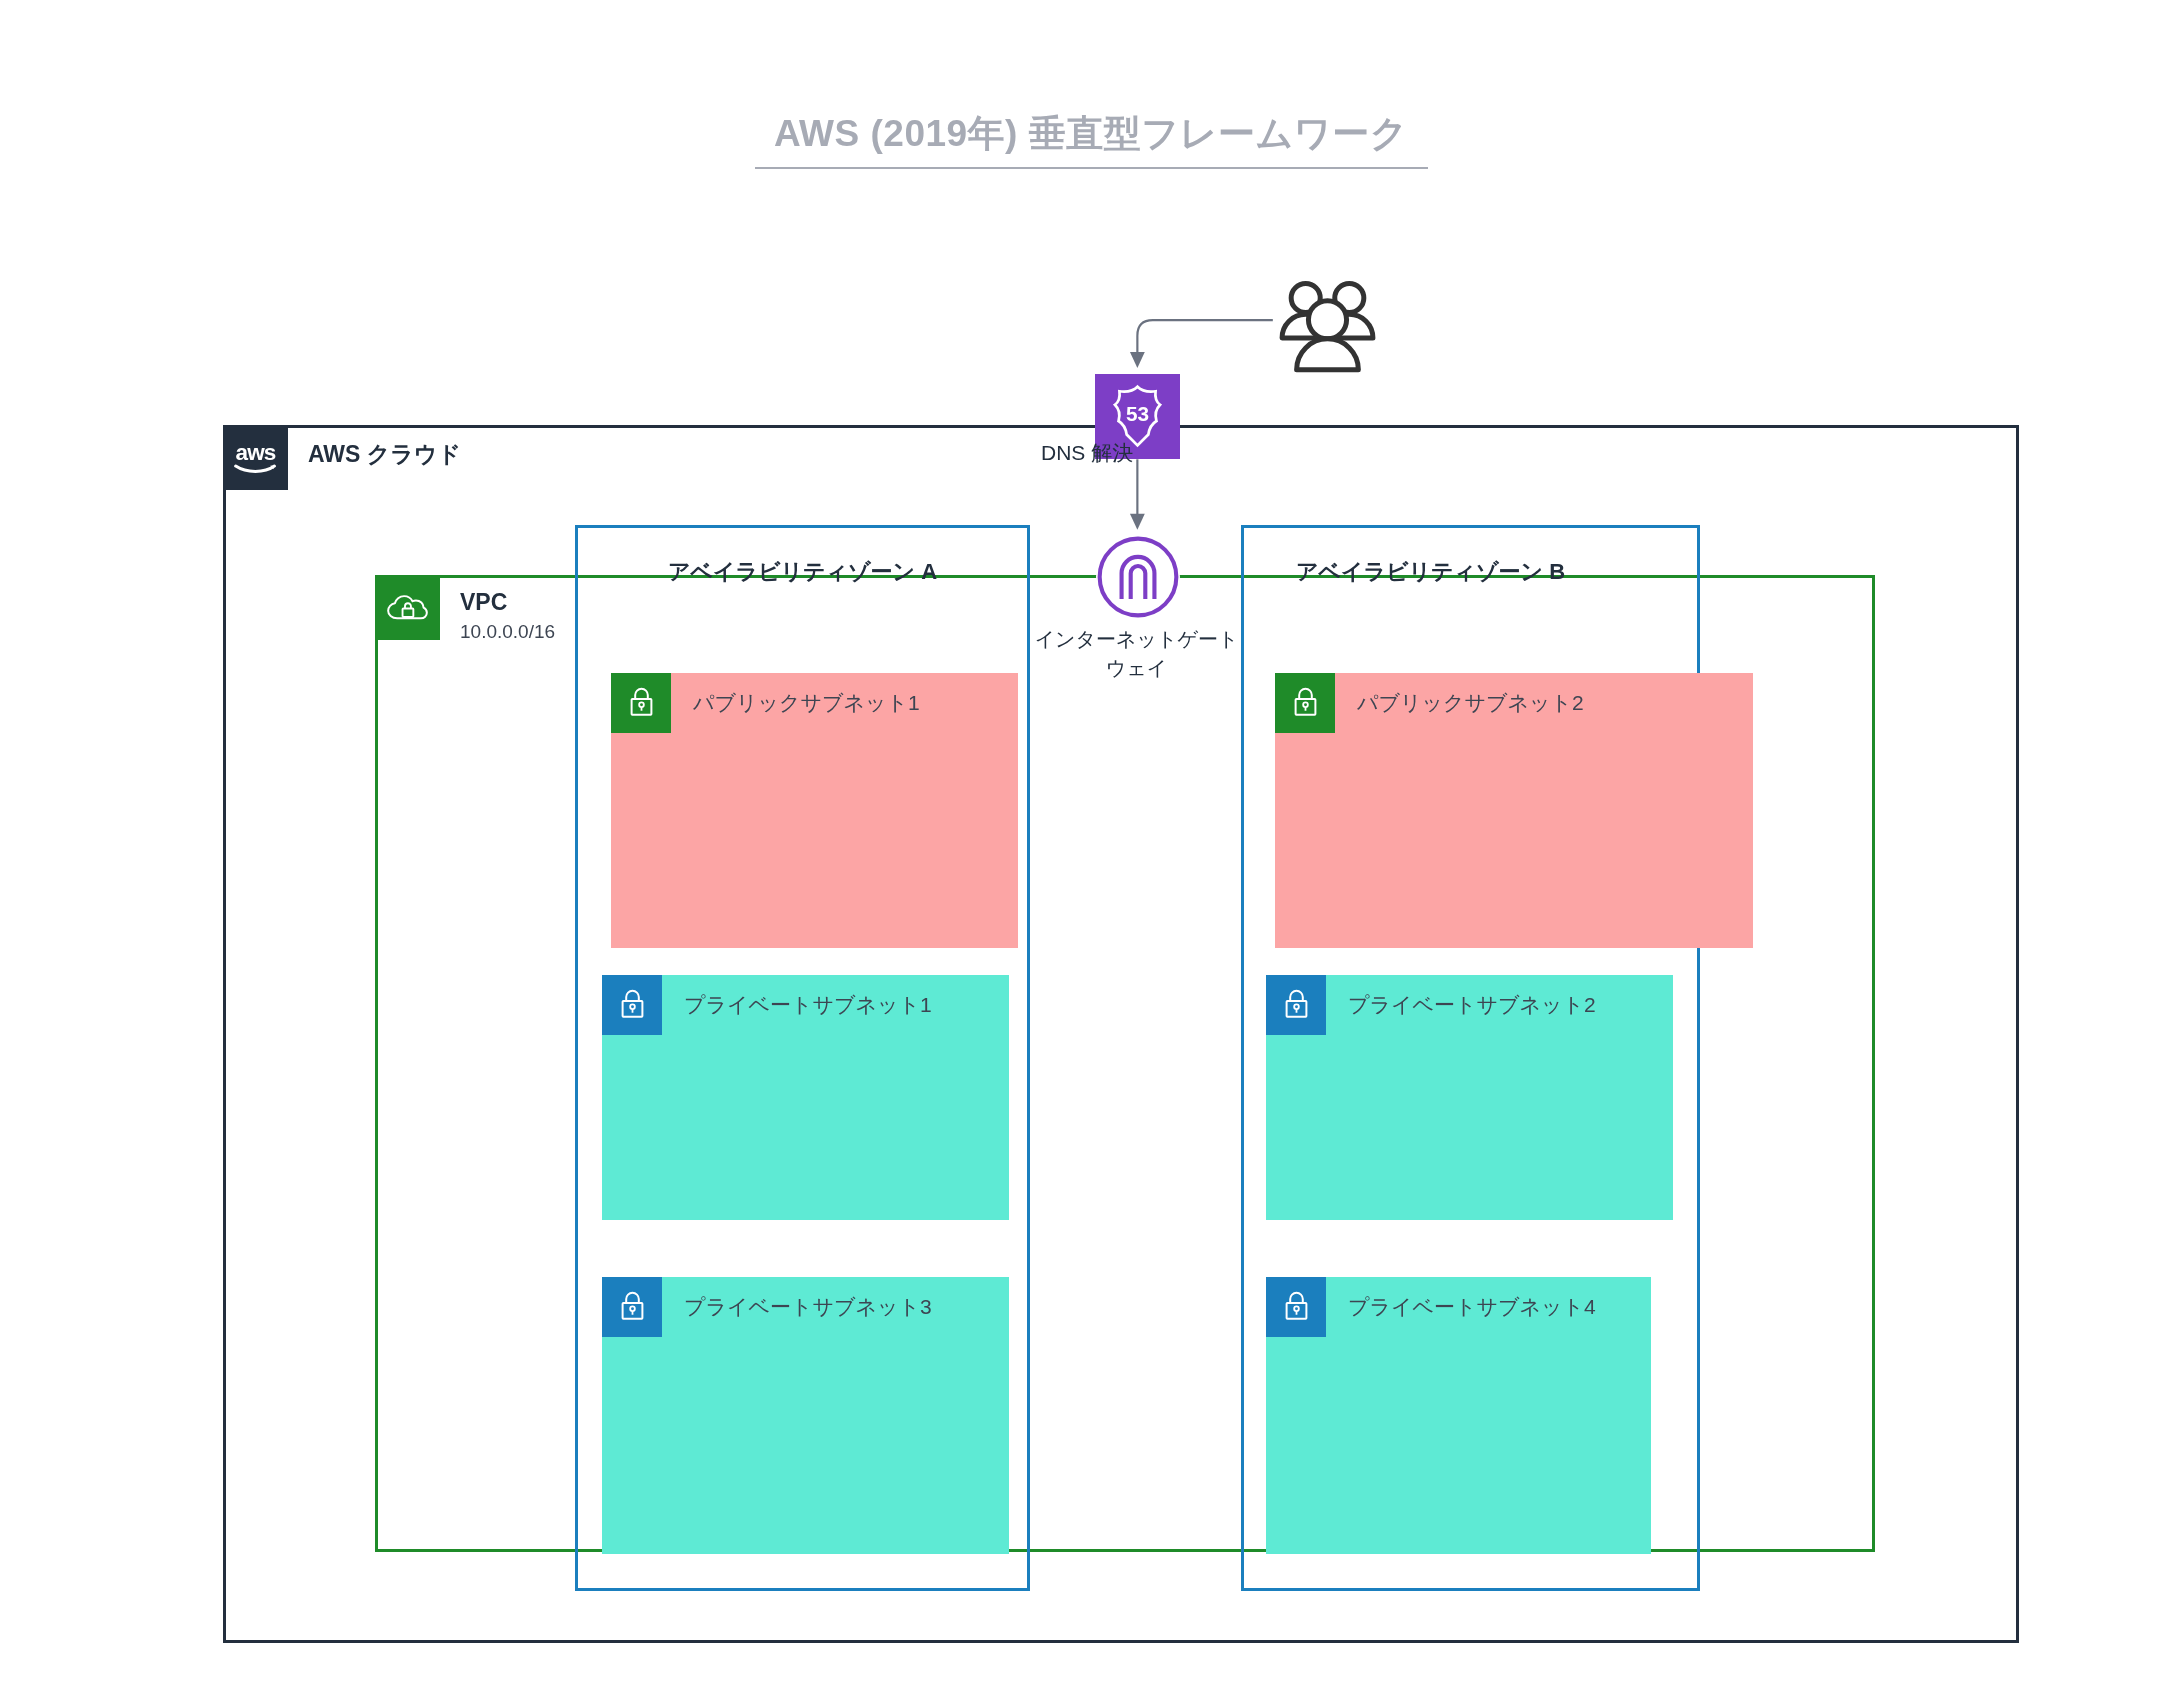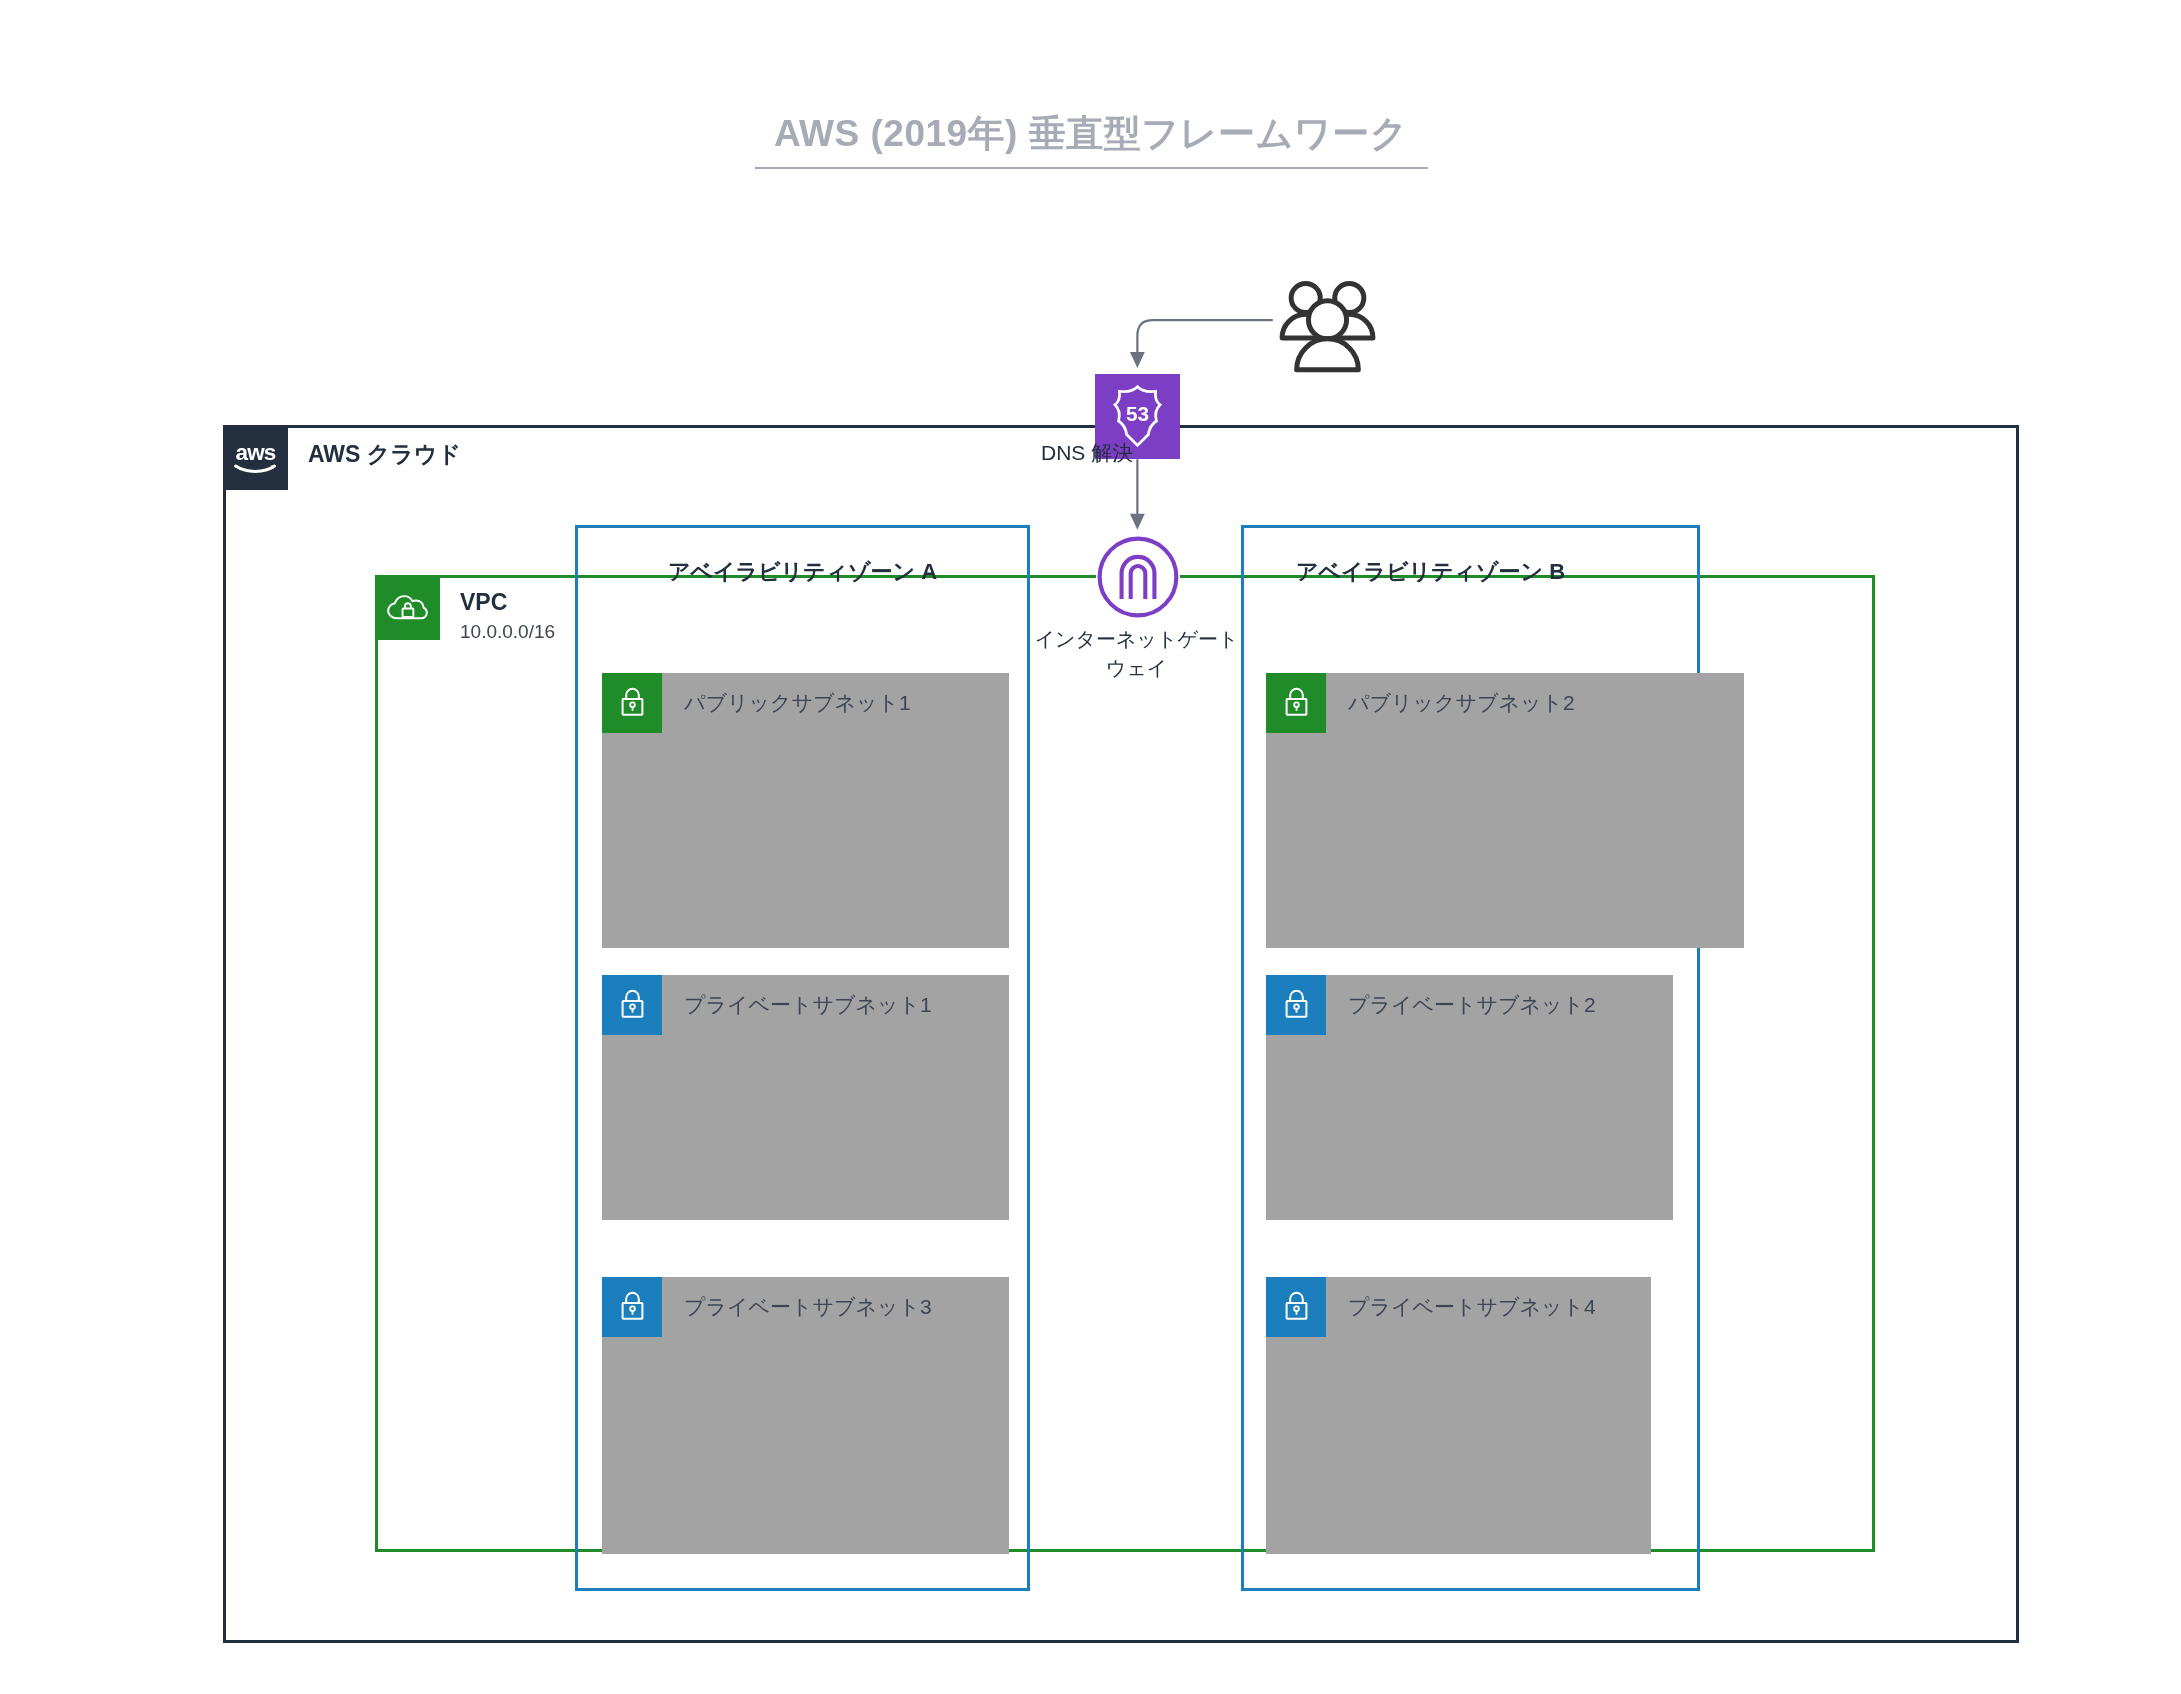--- a/index.html
+++ b/index.html
@@ -162,23 +162,23 @@
     display: flex;
     align-items: center;
     justify-content: center;
   }
   .subnet-name {
     padding-left: 22px;
     font-size: 21px;
     color: #3d4552;
     white-space: nowrap;
   }
-  .subnet.public  { background: #a3a3a3; }
+  .subnet.public  { background: #fca5a5; margin-left: 9px; }
   .subnet.public  .subnet-icon { background: #1f8b29; }
-  .subnet.private { background: #a3a3a3; }
+  .subnet.private { background: #5eead4; }
   .subnet.private .subnet-icon { background: #1b7fbe; }
 
   #subnet-pub-1  { left: 602px;  top: 673px;  width: 407px; height: 275px; }
   #subnet-priv-1 { left: 602px;  top: 975px; width: 407px; height: 245px; }
   #subnet-priv-3 { left: 602px;  top: 1277px; width: 407px; height: 277px; }
   #subnet-pub-2  { left: 1266px; top: 673px;  width: 478px; height: 275px; }
   #subnet-priv-2 { left: 1266px; top: 975px; width: 407px; height: 245px; }
   #subnet-priv-4 { left: 1266px; top: 1277px; width: 385px; height: 277px; }
 
   

